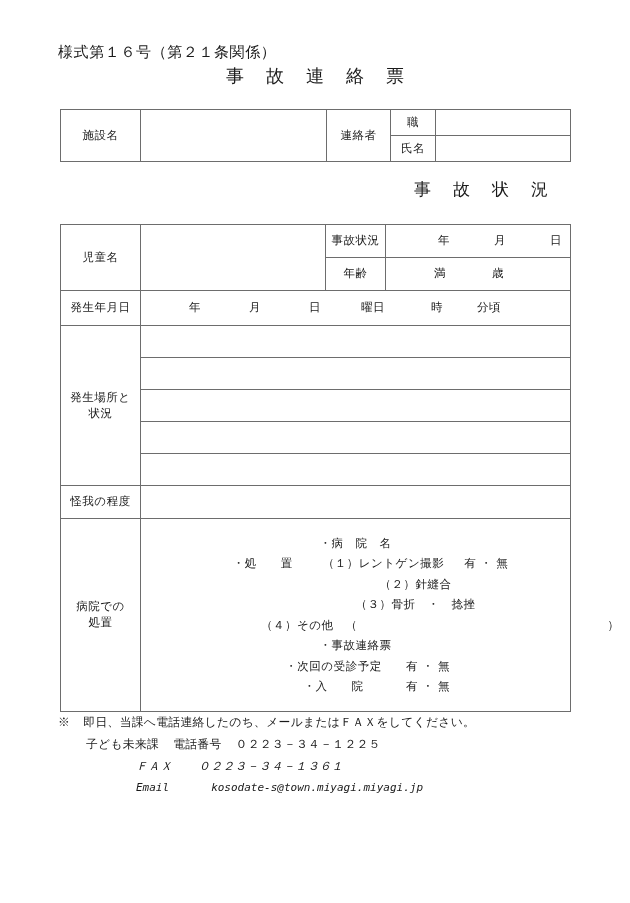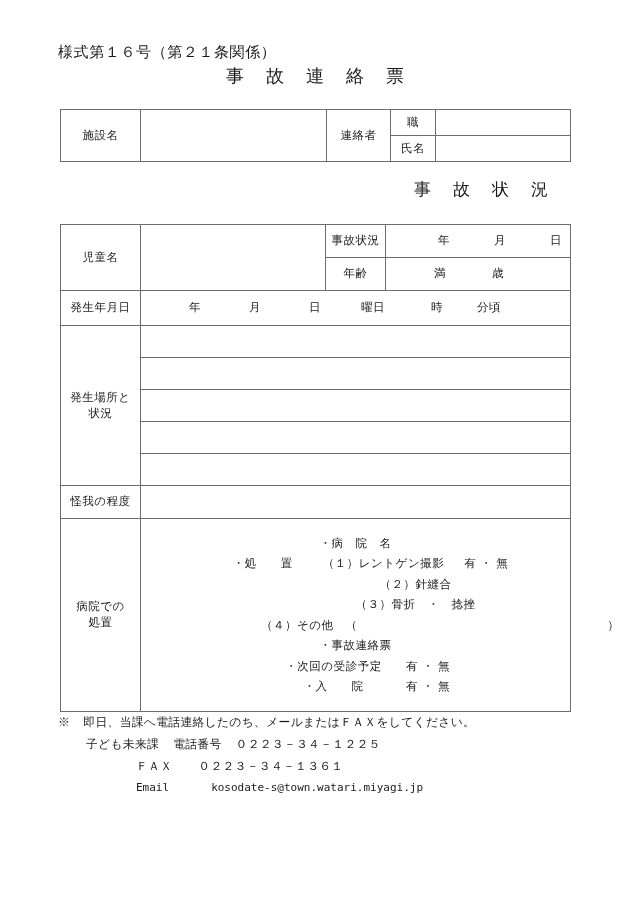--- a/index.html
+++ b/index.html
@@ -154,21 +154,21 @@
     width: 560px;
     font-size: 11.8px;
   }
   .note-line {
     white-space: nowrap;
     line-height: 1.0;
     margin-bottom: 10px;
     letter-spacing: 0.3px;
   }
   .note-indent { padding-left: 28px; }
-  .note-indent2 { padding-left: 78px; }
+  .note-indent2 { padding-left: 78px; font-style: italic; }
   .mono {
     font-family: "DejaVu Sans Mono", "Liberation Mono", monospace;
     font-size: 11px;
     letter-spacing: 0px;
   }
   .mono-gap { display: inline-block; width: 42px; }
   .tel-gap { display: inline-block; width: 14px; }
 </style>
 </head>
 <body>
@@ -315,17 +315,17 @@
       <span>※</span>
       <span style="display:inline-block;width:10px"></span><span>即日、当課へ電話連絡したのち、メールまたはＦＡＸをしてください。</span>
     </div>
     <div class="note-line note-indent">
       <span>子ども未来課</span><span class="tel-gap"></span><span>電話番号</span><span class="tel-gap"></span><span>０２２３－３４－１２２５</span>
     </div>
     <div class="note-line note-indent2">
       <span>ＦＡＸ</span><span style="display:inline-block;width:26px"></span><span>０２２３－３４－１３６１</span>
     </div>
     <div class="note-line note-indent2 mono">
-      <span>Email</span><span class="mono-gap"></span><span>kosodate-s@town.watari.miyagi.jp</span>
+      <span>Email</span><span class="mono-gap"></span><span>kosodate-s@town.miyagi.miyagi.jp</span>
     </div>
   </div>
 
 </div>
 
 </body></html>

